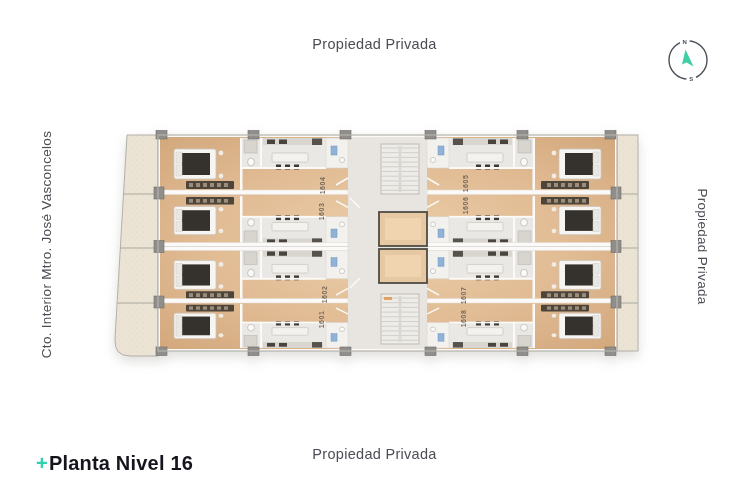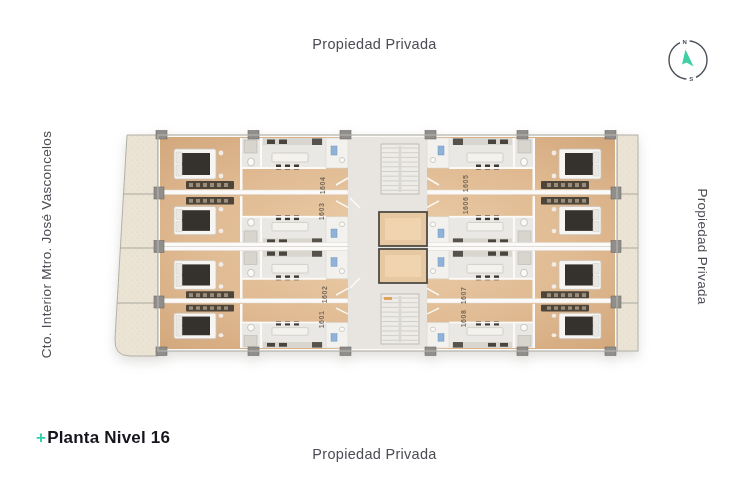--- a/index.html
+++ b/index.html
@@ -14,21 +14,21 @@
              transform:rotate(90deg);transform-origin:center;}
   .compass{position:absolute;left:664px;top:36px;width:48px;height:48px;}
   .plan{position:absolute;left:100px;top:128px;width:545px;height:240px;}
   .plan-svg{position:absolute;left:0;top:0;width:545px;height:240px;
             filter:drop-shadow(0 5px 6px rgba(80,70,60,.18));}
   .unit-label{position:absolute;width:32px;text-align:center;font-size:7px;font-weight:600;
               letter-spacing:.5px;color:#77695a;transform:rotate(-90deg);transform-origin:center;}
   .u1601{left:205px;top:188px}.u1602{left:208px;top:163px}.u1603{left:205px;top:80px}
   .u1604{left:206px;top:54px}.u1605{left:349px;top:52px}.u1606{left:349px;top:74px}
   .u1607{left:347px;top:164px}.u1608{left:347px;top:187px}
-  .footer{position:absolute;left:36px;top:428px;font-size:17px;font-weight:700;
+  .footer{position:absolute;left:36px;top:452px;font-size:20px;font-weight:700;
           color:#15151d;letter-spacing:.2px;white-space:nowrap;}
   .plus{color:#2fd0ad;margin-right:1px;font-weight:700;}
 </style>
 </head>
 <body>
 
 <div class="page">
 
   <div class="lbl top-lbl">Propiedad Privada</div>
 

